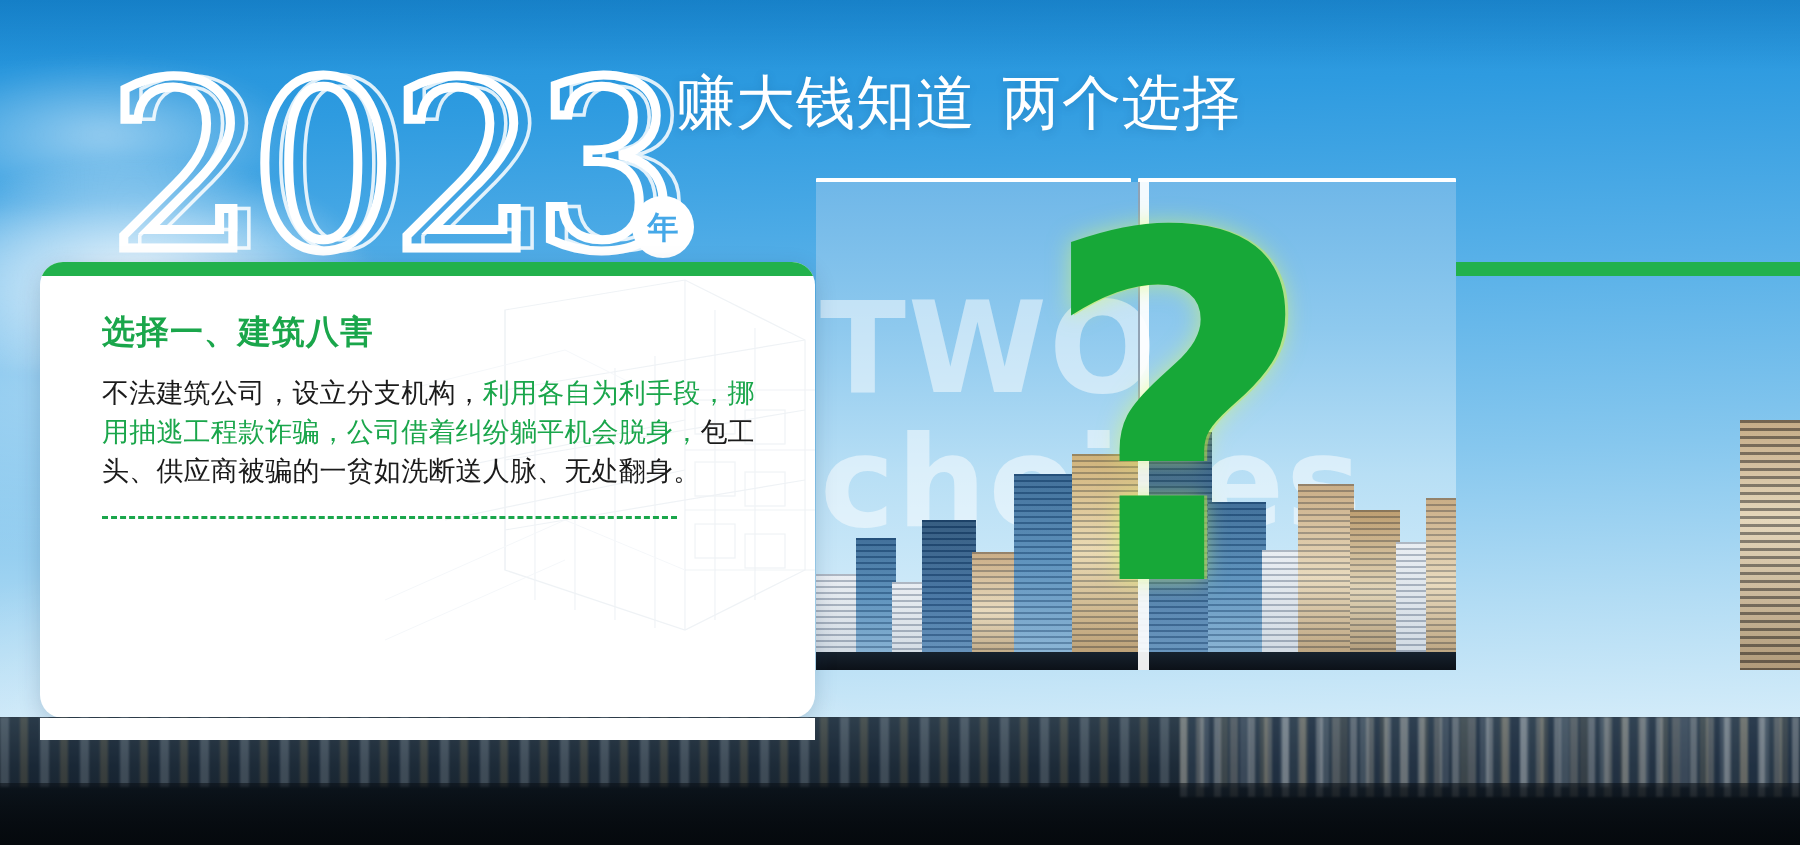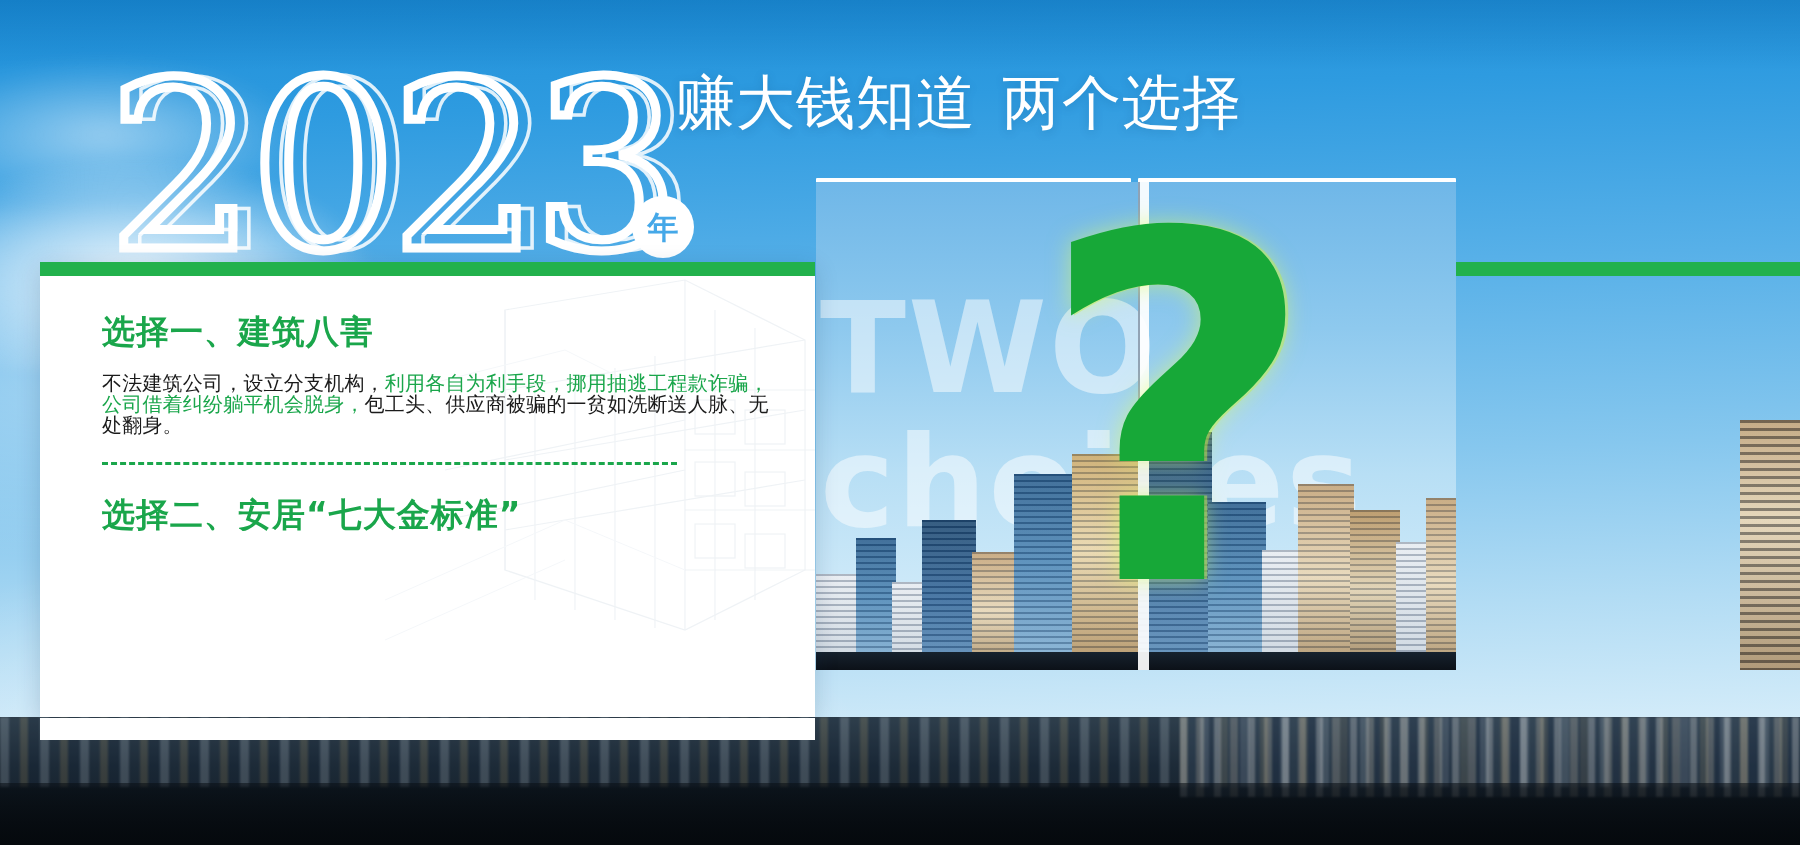--- a/index.html
+++ b/index.html
@@ -146,36 +146,37 @@
     color:#1420e0;font-weight:700;font-size:40px;margin-left:16px;letter-spacing:-4px;
     font-family:"DejaVu Sans","Liberation Sans",sans-serif;
   }
 
   
   .card{
     position:absolute;left:40px;top:262px;width:775px;height:456px;
     background:#ffffff;
     box-shadow:0 6px 22px rgba(0,40,80,.18);
     overflow:hidden;
+    border-radius:23px;
   }
   .card-top{position:absolute;left:0;top:0;width:100%;height:14px;background:#22b14c;}
   
   .bp{
     position:absolute;right:-40px;top:8px;width:470px;height:448px;opacity:.5;
   }
   .bp svg{width:100%;height:100%;}
 
   .card-inner{position:relative;padding:48px 40px 0 62px;}
   .sec-title{
     color:#1aa64b;font-weight:700;font-size:33px;letter-spacing:1px;
     margin:0 0 18px 0;
     font-family:"DejaVu Sans","Liberation Sans",sans-serif;
   }
   .sec-body{
-    font-size:20px;line-height:21px;color:#1b1b1b;margin:0;
+    font-size:27px;line-height:39px;color:#1b1b1b;margin:0;
     letter-spacing:.2px;
     font-family:"DejaVu Sans","Liberation Sans",sans-serif;
   }
   .hl-green{color:#1aa64b;}
   .dashed{
     margin:26px 0 28px 0;height:0;
     border-top:3px dashed #1aa64b;width:575px;
   }
 
   
@@ -315,21 +316,20 @@
         </g>
       </svg>
     </div>
 
     <div class="card-inner">
       <h2 class="sec-title">选择一、建筑八害</h2>
       <p class="sec-body"><span>不法建筑公司，设立分支机构，</span><span class="hl-green">利用各自为利手段，挪用抽逃工程款诈骗，公司借着纠纷躺平机会脱身，</span><span>包工头、供应商被骗的一贫如洗断送人脉、无处翻身。</span></p>
 
       <div class="dashed"></div>
 
-      <h2 class="sec-title">选择二、安居“七大金标准”</h2>
     </div>
   </div>
 
   <div class="right-bldg"></div>
 
   <div class="bottom-strip">
     <div class="bs-refl"></div>
     <div class="bs-right"></div>
     <div class="bs-dark"></div>
   </div>

